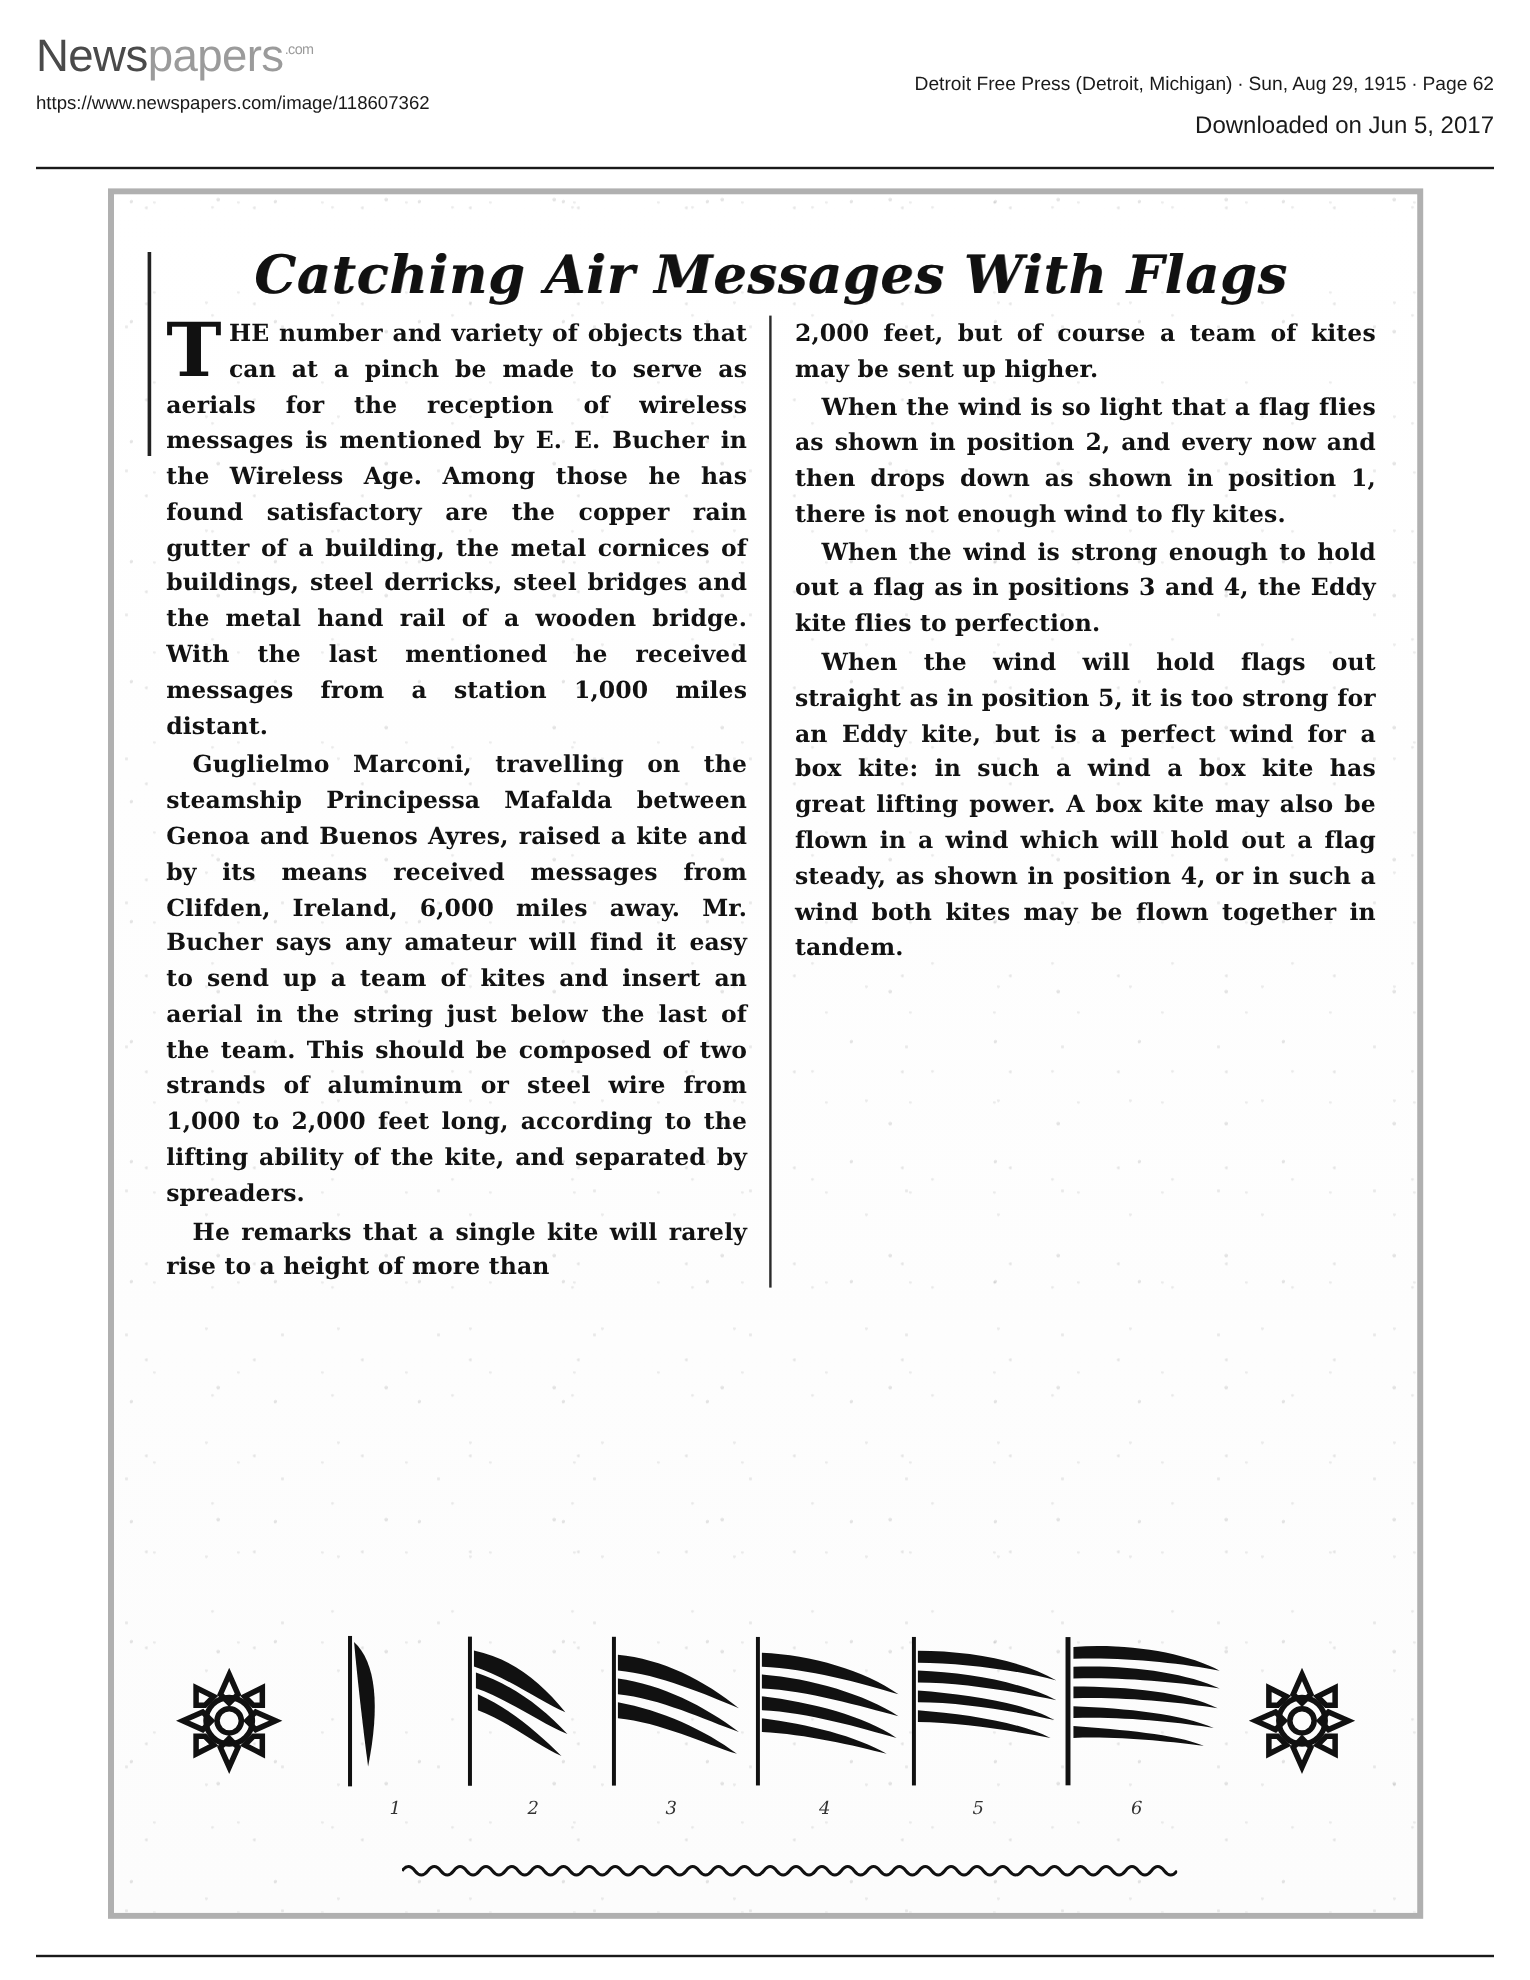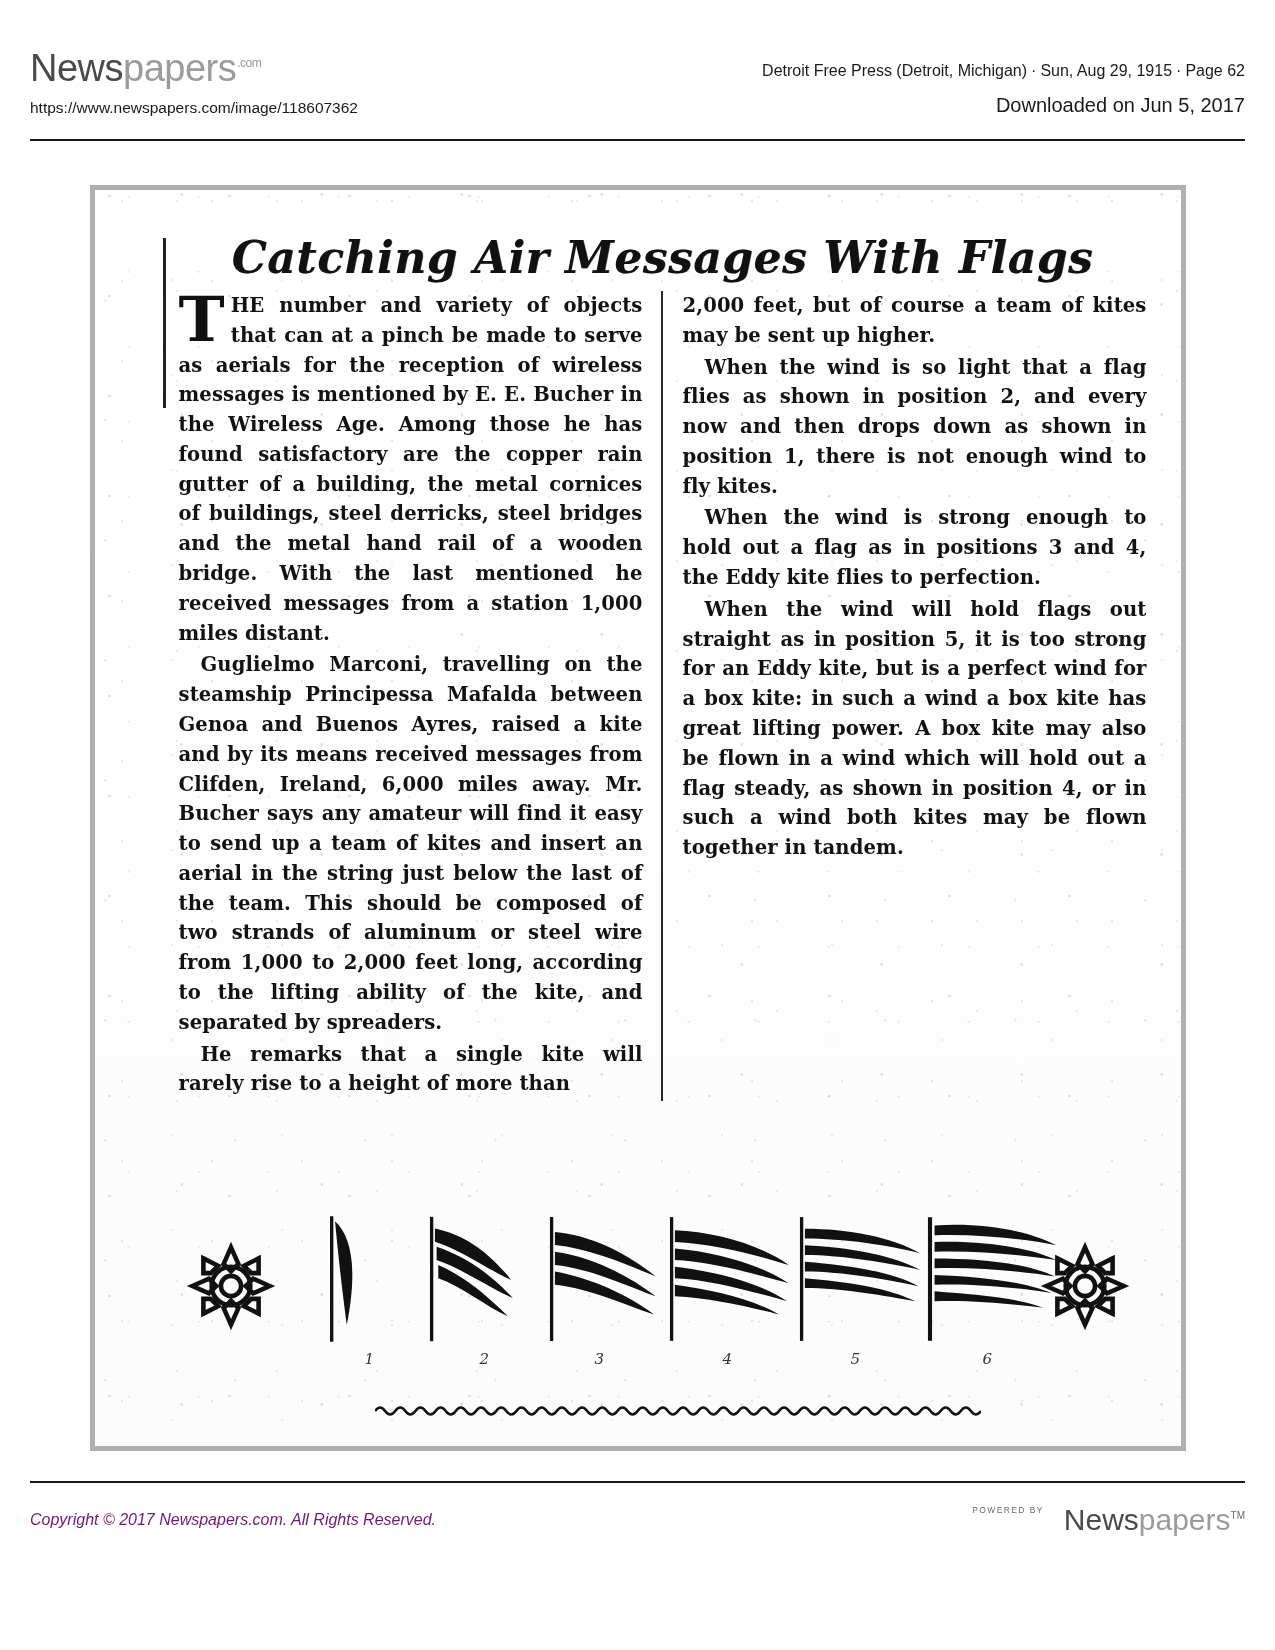--- a/index.html
+++ b/index.html
@@ -20,21 +20,21 @@
   .page {
     width: 1275px;
     height: 1650px;
     position: relative;
     box-sizing: border-box;
     padding: 0 30px;
   }
   .header {
     display: flex;
     justify-content: space-between;
-    align-items: flex-end;
+    align-items: flex-start;
     padding-top: 28px;
   }
   .brand {
     display: flex;
     flex-direction: column;
   }
   .brand-wordmark {
     font-size: 38px;
     letter-spacing: -0.5px;
     line-height: 1;
@@ -77,29 +77,28 @@
     font-size: 20px;
     color: #1a1a1a;
   }
   .rule-top {
     margin-top: 22px;
     border-top: 2px solid #1a1a1a;
   }
 
   
   .clipping-wrap {
-    margin: 44px auto 0 auto;
+    margin: 16px auto 0 auto;
     width: 1096px;
-    height: 1266px;
+    height: 1442px;
     border: 5px solid #b0b0b0;
     background: #fdfdfd;
     box-sizing: border-box;
     position: relative;
     overflow: hidden;
-    padding-left: 40px;
   }
   .paper {
     position: absolute;
     inset: 0;
     background:
       radial-gradient(circle at 12% 6%, rgba(0,0,0,0.10) 0 1.2px, transparent 1.6px),
       radial-gradient(circle at 30% 14%, rgba(0,0,0,0.09) 0 1px, transparent 1.4px),
       radial-gradient(circle at 62% 4%, rgba(0,0,0,0.10) 0 1.3px, transparent 1.7px),
       radial-gradient(circle at 82% 12%, rgba(0,0,0,0.08) 0 1px, transparent 1.4px),
       radial-gradient(circle at 48% 9%, rgba(0,0,0,0.07) 0 1px, transparent 1.3px),

